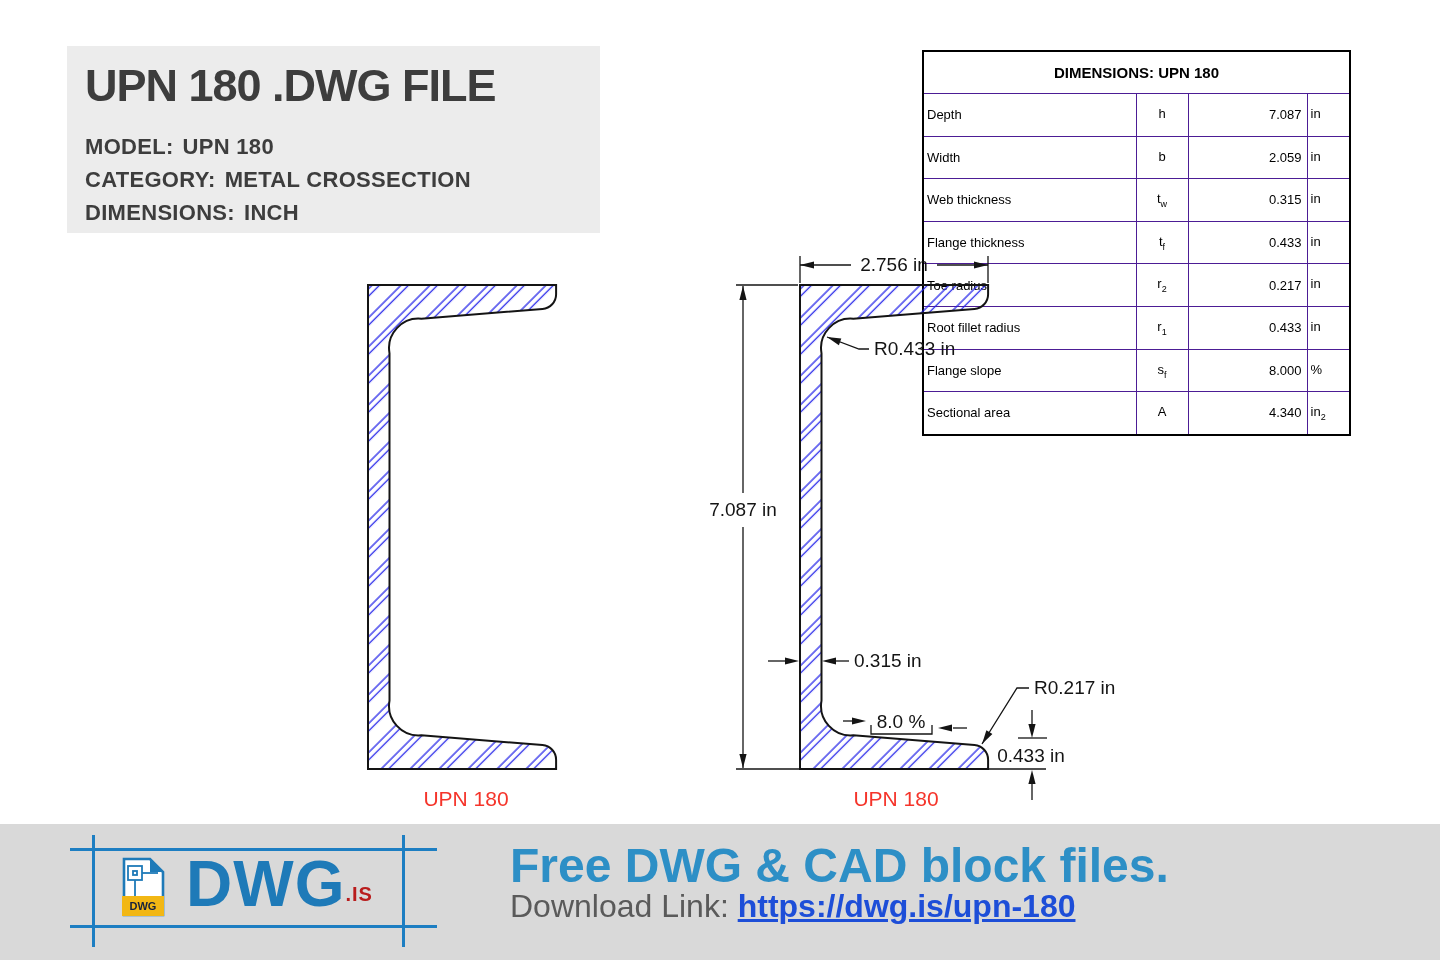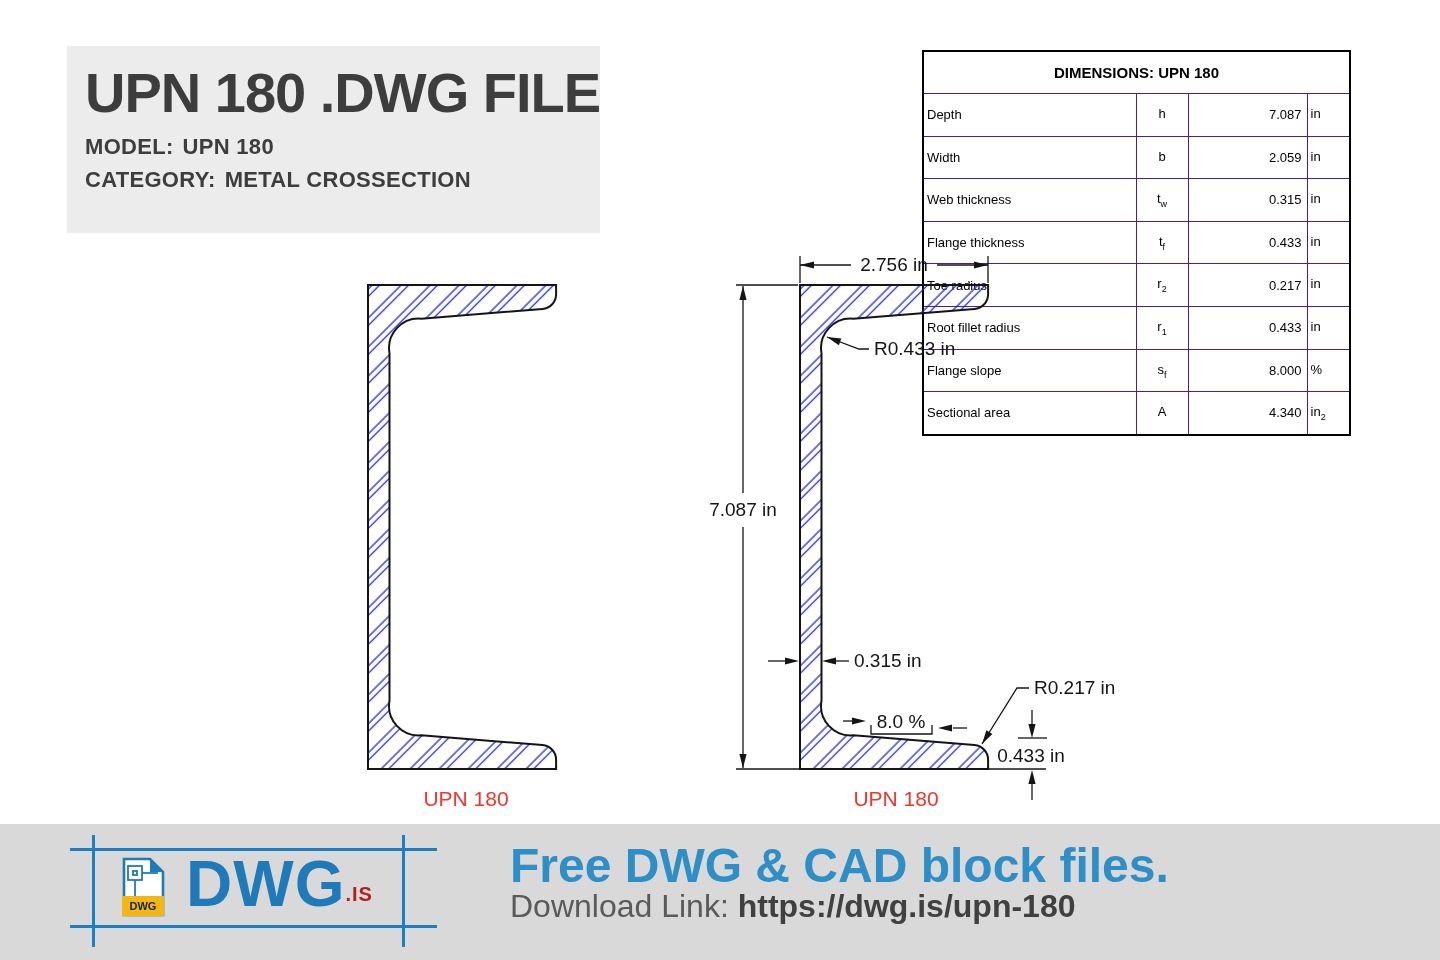--- a/index.html
+++ b/index.html
@@ -2,21 +2,21 @@
 <html><head>
 <meta charset="utf-8">
 <style>
   * { margin:0; padding:0; box-sizing:border-box; }
   html,body { width:1440px; height:960px; background:#ffffff; overflow:hidden;
               font-family:"Liberation Sans","DejaVu Sans",sans-serif; }
   .page { position:relative; width:1440px; height:960px; background:#ffffff; }
 
   
   .hero { position:absolute; left:67px; top:46px; width:533px; height:187px; background:#ececec; }
-  .hero h1 { position:absolute; left:18px; top:14px; font-size:56px; font-weight:800;
+  .hero h1 { position:absolute; left:18px; top:14px; font-size:45px; font-weight:800;
              color:#3d3d3d; letter-spacing:-1px; white-space:nowrap;text-align:right; }
   .hero .info { position:absolute; left:18px; top:84px; font-size:22px; font-weight:600;
                 color:#3d3d3d; line-height:33px; letter-spacing:.3px; }
   .hero .info .val { margin-left:9px; }
 
   
   table.dims { position:absolute; left:922px; top:50px; width:427px;
                border-collapse:collapse; border:2px solid #000; table-layout:fixed;
                font-size:13px; color:#000; }
   table.dims td { border:1px solid #4c1d95; height:18px; padding:12px 3px; overflow:hidden; white-space:nowrap;margin-left:36px; }
@@ -35,32 +35,33 @@
   .footer-band { position:absolute; left:0; top:824px; width:1440px; height:136px; background:#d9d9d9; }
   .frame-line { position:absolute; background:#1d7ec2; }
   .fl-h { height:3px; left:70px; width:367px; }
   .fl-v { width:3px; top:11px; height:112px; }
   .logo-icon { position:absolute; left:120px; top:32px; }
   .logo-text { position:absolute; left:186px; top:30px; display:flex; align-items:flex-end; }
   .logo-text .big { font-size:64px; font-weight:bold; color:#1e7ab8; line-height:60px; letter-spacing:1px; }
   .logo-text .small { font-size:20px; font-weight:bold; color:#b91c1c; line-height:40px; letter-spacing:1px; }
   .tagline  { position:absolute; left:510px; top:14px; font-size:48px; font-weight:600; color:#2d8fc6; }
   .download { position:absolute; left:510px; top:64px; font-size:32px; color:#5a5a5a; }
-  .download .url { font-weight:bold; color:#404040; }
+  .download .url { font-weight:bold; color:#1d4ed8;text-decoration:underline; }
 </style>
 </head>
 <body>
 
 <div class="page">
 
   <section class="hero">
     <h1>UPN 180 .DWG FILE</h1>
     <div class="info">
       <div><span>MODEL:</span><span class="val">UPN 180</span></div>
       <div><span>CATEGORY:</span><span class="val">METAL CROSSECTION</span></div>
+      <div><span>DIMENSIONS:</span><span class="val">INCH</span></div>
     </div>
   </section>
 
   <table class="dims">
     <colgroup>
         <col style="width:213px">
         <col style="width:52px">
         <col style="width:119px">
         <col style="width:43px">
       </colgroup>

